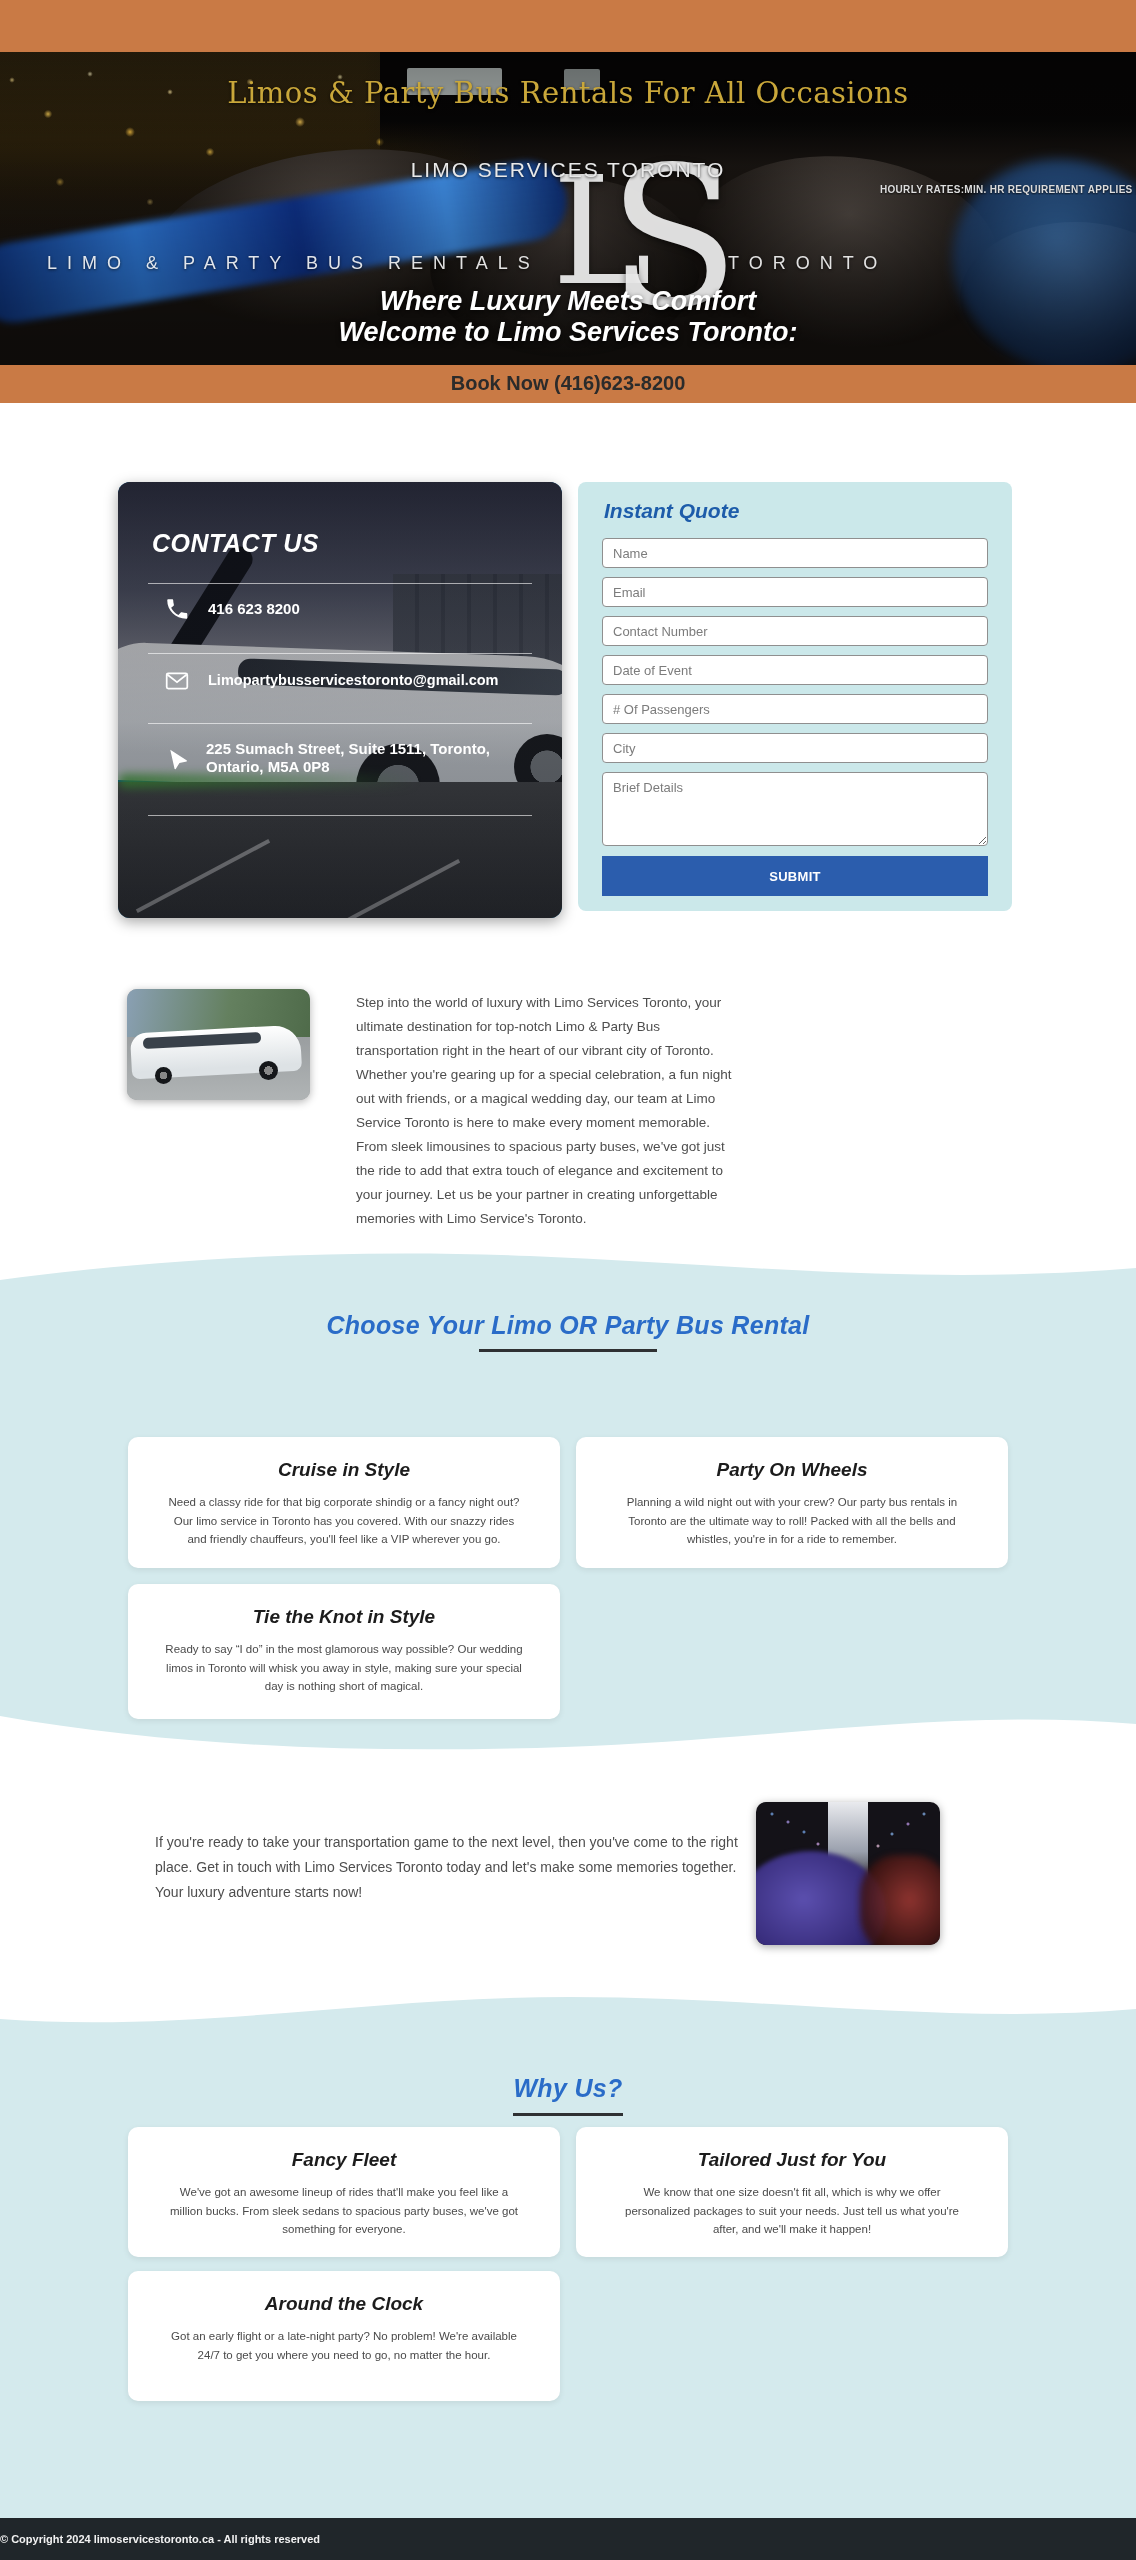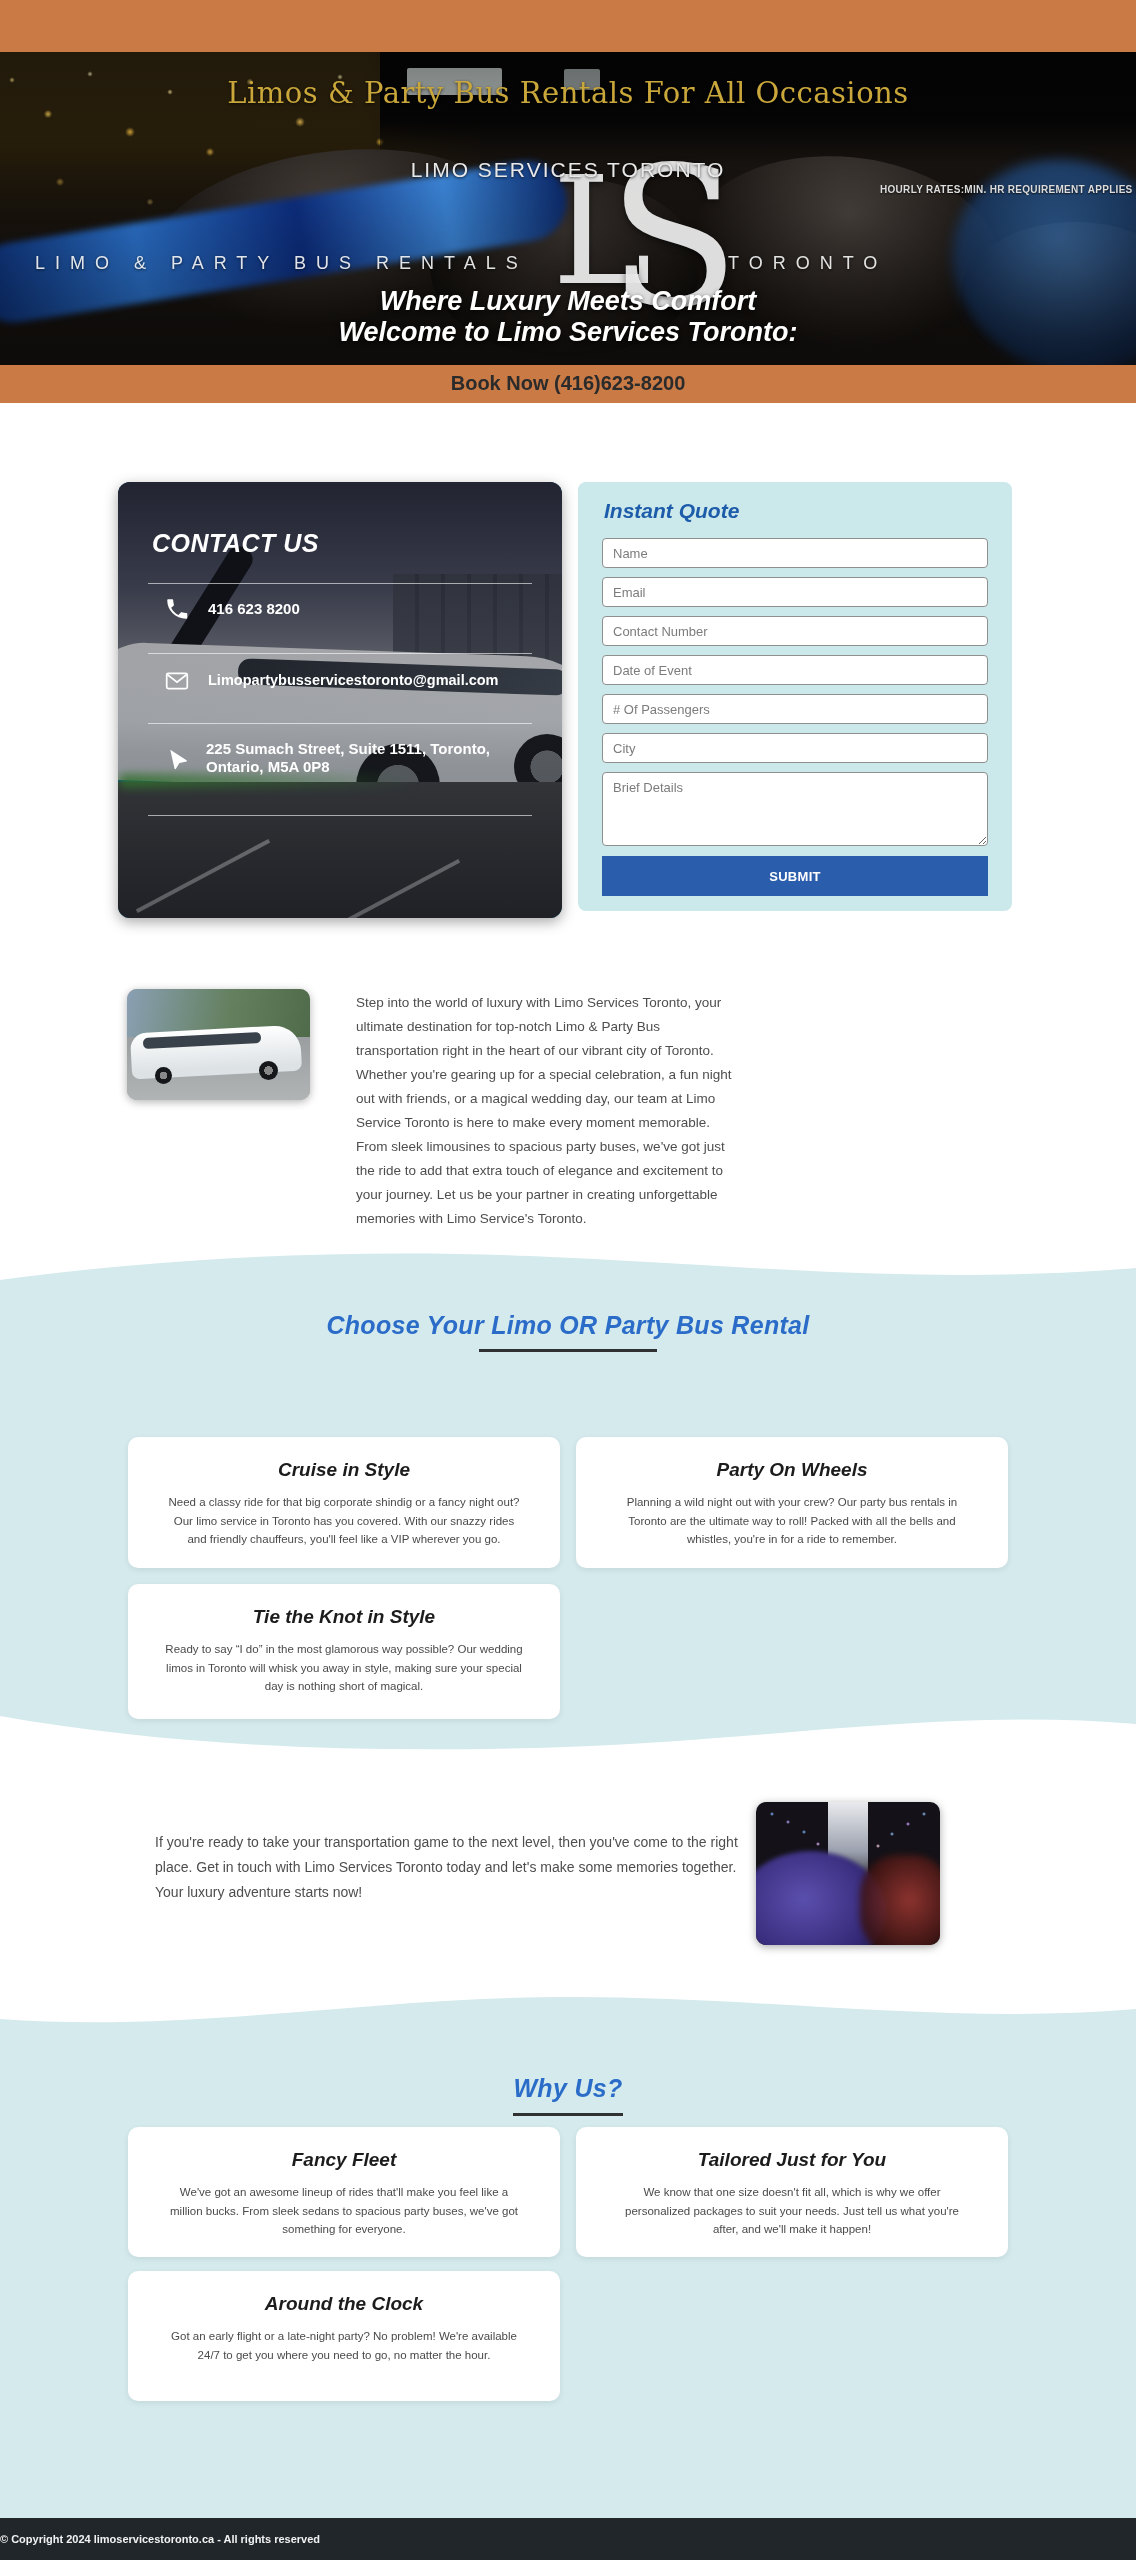--- a/index.html
+++ b/index.html
@@ -50,21 +50,21 @@
       background:radial-gradient(ellipse at 50% 30%,#4a433e,#16120f 72%);}
   .h-seat4{left:960px;top:170px;width:230px;height:150px;
       background:radial-gradient(ellipse at 50% 30%,#3e3833,#14100d 75%);}
   .h-shade{position:absolute;left:0;top:0;width:1136px;height:313px;
       background:linear-gradient(180deg,rgba(0,0,0,.28),rgba(0,0,0,0) 32%,rgba(0,0,0,.38) 92%);}
   .hero-tagline{position:absolute;left:0;top:24px;width:1136px;text-align:center;z-index:6;
       font-family:"DejaVu Serif",serif;font-size:29px;color:#c9a73a;letter-spacing:.5px;
       text-shadow:0 1px 3px rgba(0,0,0,.7);}
   .hero-brand{position:absolute;left:0;top:106px;width:1136px;text-align:center;z-index:6;
       font-size:21px;letter-spacing:2px;color:#e9e9e9;font-weight:400;text-shadow:0 1px 3px rgba(0,0,0,.7);}
-  .hero-banner-left{position:absolute;left:35px;top:201px;z-index:6;font-size:18px;letter-spacing:10px;
+  .hero-banner-left{position:absolute;left:47px;top:201px;z-index:6;font-size:18px;letter-spacing:10px;
       color:rgba(255,255,255,.88);font-weight:300;white-space:nowrap;text-shadow:0 1px 3px rgba(0,0,0,.6);}
   .hero-banner-right{position:absolute;left:720px;top:201px;z-index:6;font-size:18px;letter-spacing:10px;
       color:rgba(255,255,255,.88);font-weight:300;white-space:nowrap;text-shadow:0 1px 3px rgba(0,0,0,.6);padding-left:8px;}
   .mono{position:absolute;z-index:5;font-family:"DejaVu Serif",serif;line-height:1;color:rgba(240,240,240,.92);
       text-shadow:0 2px 6px rgba(0,0,0,.55);}
   .mono-l{left:552px;top:104px;font-size:150px;}
   .mono-s{left:608px;top:90px;font-size:192px;}
   .rates{position:absolute;left:880px;top:132px;width:256px;z-index:7;overflow:hidden;}
   .rates-header{font-size:10px;font-weight:bold;letter-spacing:.3px;color:#dcdcdc;white-space:nowrap;
       text-shadow:0 1px 2px rgba(0,0,0,.8);}

